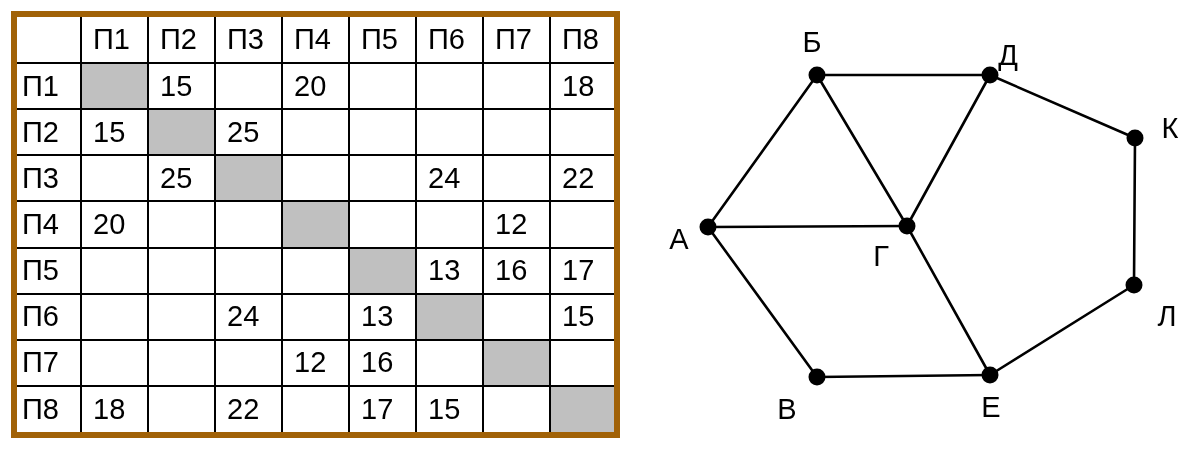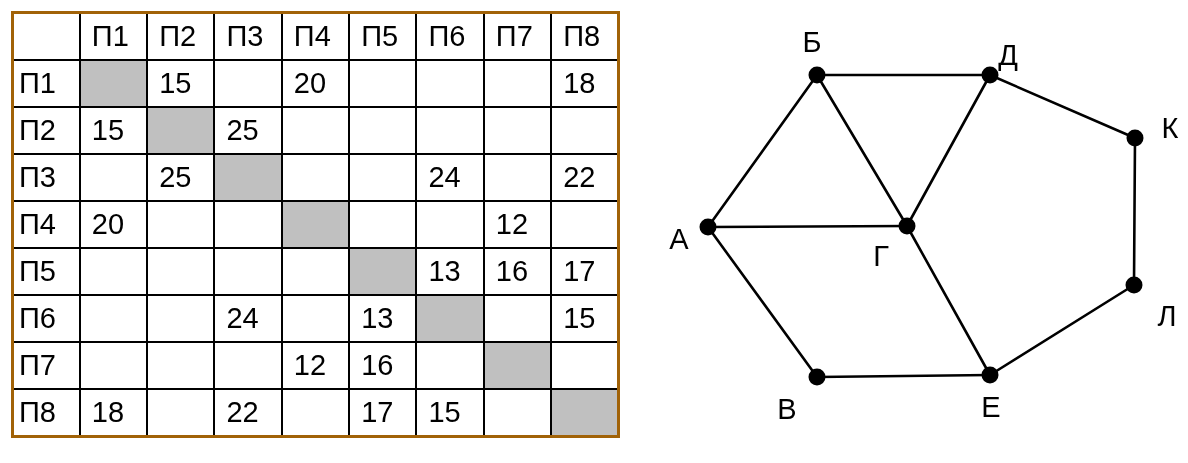--- a/index.html
+++ b/index.html
@@ -17,21 +17,21 @@
   }
   
   table.matrix {
     position: absolute;
     left: 11px;
     top: 11px;
     width: 609px;
     height: 427px;
     border-collapse: collapse;
     table-layout: fixed;
-    border: 3px solid #a16207;
+    border: 6px solid #a16207;
   }
   table.matrix td {
     border: 2px solid #000000;
     font-size: 29px;
     color: #000000;
     text-align: left;
     vertical-align: middle;
     padding: 0 0 0 11px;
     overflow: hidden;
     white-space: nowrap;

